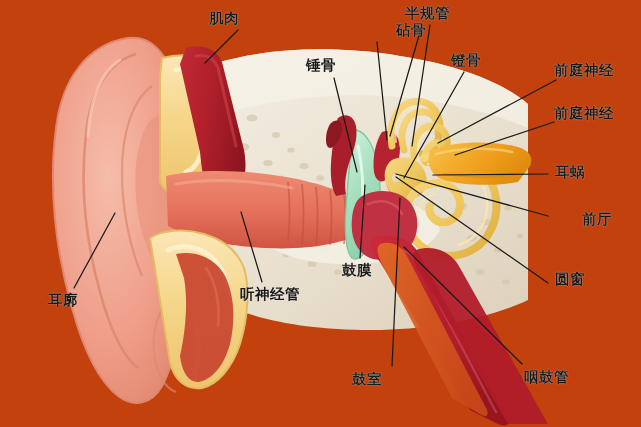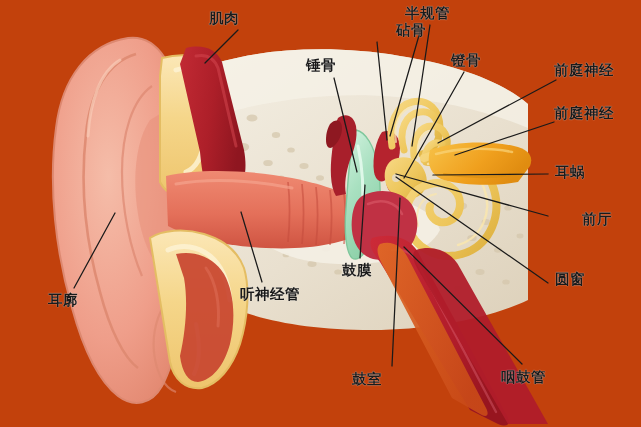--- a/index.html
+++ b/index.html
@@ -298,20 +298,20 @@
       <div class="lbl" style="color: rgb(26, 26, 26); left: 209px; top: 11px;">肌肉</div>
       <div class="lbl" style="color: rgb(26, 26, 26); left: 356px; top: 23px; margin-left: 40px;">砧骨</div>
       <div class="lbl" style="color: rgb(26, 26, 26); left: 405px; top: 6px;">半规管</div>
       <div class="lbl" style="color: rgb(26, 26, 26); left: 306px; top: 58px;">锤骨</div>
       <div class="lbl" style="color: rgb(26, 26, 26); left: 451px; top: 53px;">镫骨</div>
       <div class="lbl" style="color: rgb(26, 26, 26); left: 554px; top: 63px;">前庭神经</div>
       <div class="lbl" style="color: rgb(26, 26, 26); left: 554px; top: 106px;">前庭神经</div>
       <div class="lbl" style="color: rgb(26, 26, 26); left: 555px; top: 165px;">耳蜗</div>
       <div class="lbl" style="color: rgb(26, 26, 26); left: 582px; top: 212px;">前厅</div>
       <div class="lbl" style="color: rgb(26, 26, 26); left: 555px; top: 272px;">圆窗</div>
-      <div class="lbl" style="color: rgb(26, 26, 26); left: 501px; top: 370px;">咽鼓管</div>
+      <div class="lbl" style="color: rgb(26, 26, 26); left: 524px; top: 370px;">咽鼓管</div>
       <div class="lbl" style="color: rgb(26, 26, 26); left: 352px; top: 372px;">鼓室</div>
       <div class="lbl" style="color: rgb(26, 26, 26); left: 342px; top: 263px;">鼓膜</div>
       <div class="lbl" style="color: rgb(26, 26, 26); left: 240px; top: 287px;">听神经管</div>
       <div class="lbl" style="color: rgb(26, 26, 26); left: 48px; top: 293px;">耳廓</div>
     </div>
 
 </div>
 
 </body></html>

